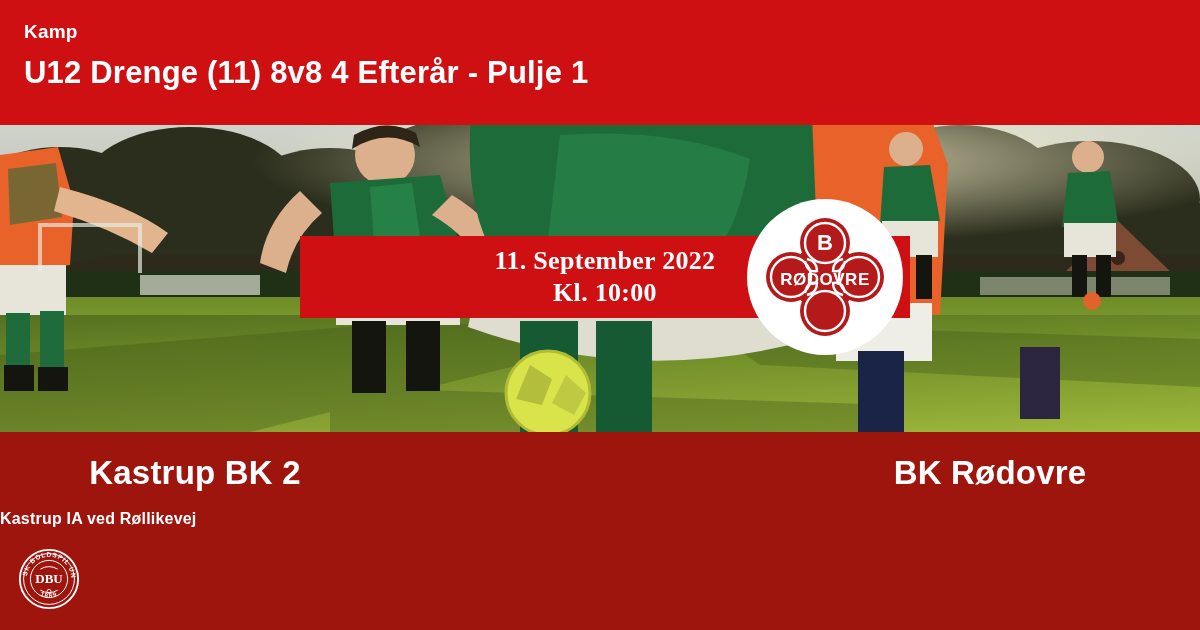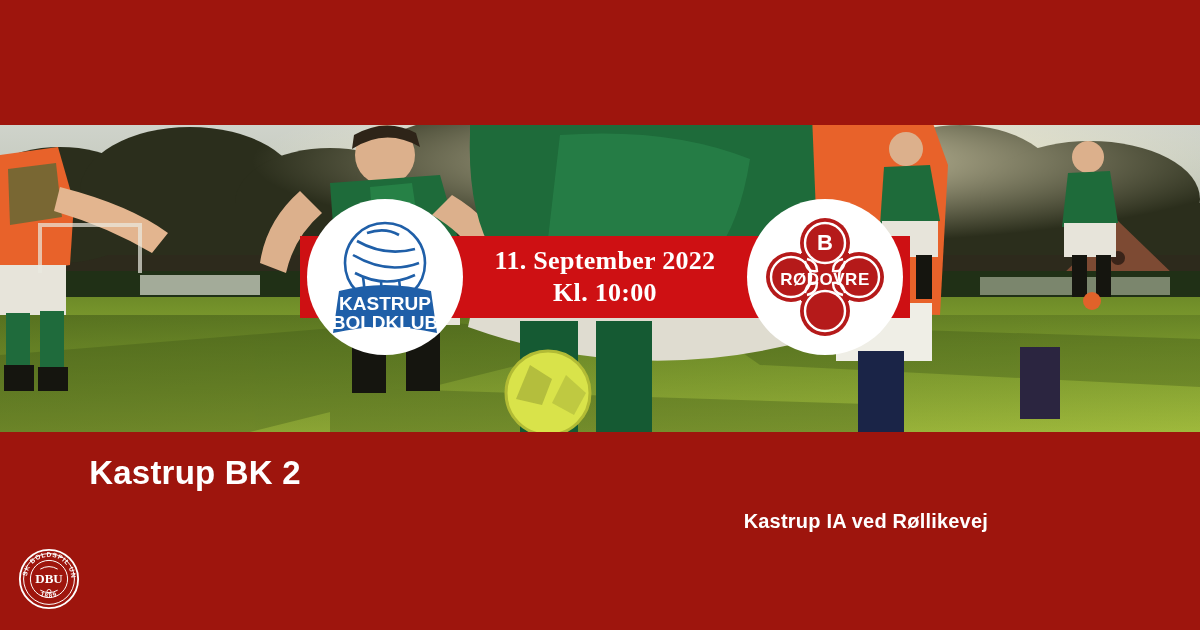--- a/index.html
+++ b/index.html
@@ -71,41 +71,45 @@
   }
   .team{
     width:50%; text-align:center;
     color:#ffffff; font-size:33px; font-weight:bold;
     letter-spacing:.2px; white-space:nowrap;
   }
   .team.home{ padding-right:210px; }
   .team.away{ padding-left:180px; }
   .venue{
     position:absolute; left:0; top:78px; width:988px;
-    text-align:right; color:#ffffff;
-    font-size:20px; font-weight:bold; letter-spacing:.2px;
+    text-align:left; color:#ffffff;
+    font-size:16px; font-weight:bold; letter-spacing:.2px;
   }
 
   
   .footer{
     position:absolute; left:18px; top:548px;
     display:flex; align-items:center; gap:18px;
     z-index:6;
   }
   .footer-logo{ width:62px; height:62px; display:block; }
   .footer-text{
     color:#ffffff; font-size:22px; font-weight:bold;
     letter-spacing:.6px; line-height:1;
   }
 </style>
 </head>
 <body>
 
 <div class="poster">
 
+  <div class="header">
+    <div class="header-kicker">Kamp</div>
+    <div class="header-title">U12 Drenge (11) 8v8 4 Efterår - Pulje 1</div>
+  </div>
 
   <div class="photo">
     <svg viewBox="0 0 1200 307" preserveAspectRatio="none">
       <defs>
         <linearGradient id="skyG" x1="0" y1="0" x2="0" y2="1">
           <stop offset="0%" stop-color="#cfd3cb"></stop>
           <stop offset="100%" stop-color="#b9bfae"></stop>
         </linearGradient>
         <linearGradient id="grassG" x1="0" y1="0" x2="0" y2="1">
           <stop offset="0%" stop-color="#6e8b28"></stop>
@@ -224,41 +228,20 @@
         <path d="M40 148 L40 100 L140 100 L140 148"></path>
       </g>
     </svg>
   </div>
 
   <div class="date-band">
     <div class="date-line">11. September 2022</div>
     <div class="date-line">Kl. 10:00</div>
   </div>
 
-  <div class="club-circle left">
-    <svg width="132" height="132" viewBox="0 0 132 132">
-      <g fill="none" stroke="#1F5FA8" stroke-width="2.6">
-        <circle cx="66" cy="52" r="40"></circle>
-        <path d="M38 30 q28 16 58 8"></path>
-        <path d="M34 44 q34 20 66 8"></path>
-        <path d="M44 66 q4 26 -2 40"></path>
-        <path d="M62 70 q2 26 0 38"></path>
-        <path d="M80 68 q2 24 8 38"></path>
-        <path d="M36 62 q30 16 60 2"></path>
-        <path d="M48 22 q18 -6 32 2"></path>
-      </g>
-      <g fill="#1F5FA8">
-        <path d="M18 76 q48 -12 96 0 l4 22 q-52 -12 -104 0 Z" opacity="0"></path>
-      </g>
-
-      <path d="M20 80 q46 -12 92 0 l6 42 q-52 -12 -104 0 Z" fill="#1F5FA8"></path>
-      <text x="66" y="99" text-anchor="middle" fill="#ffffff" font-family="'Liberation Sans', sans-serif" font-size="19" font-weight="bold">KASTRUP</text>
-      <text x="66" y="118" text-anchor="middle" fill="#ffffff" font-family="'Liberation Sans', sans-serif" font-size="19" font-weight="bold">BOLDKLUB</text>
-    </svg>
-  </div>
 
   <div class="club-circle right">
     <svg width="128" height="128" viewBox="0 0 128 128">
       <g fill="#B51A1A">
         <circle cx="64" cy="30" r="25"></circle>
         <circle cx="64" cy="98" r="25"></circle>
         <circle cx="30" cy="64" r="25"></circle>
         <circle cx="98" cy="64" r="25"></circle>
         <rect x="40" y="40" width="48" height="48"></rect>
       </g>
@@ -273,20 +256,21 @@
         <path d="M82 82 q-10 -2 -10 -12 q10 -2 12 10"></path>
       </g>
       <text x="64" y="37" text-anchor="middle" fill="#ffffff" font-family="'Liberation Sans', sans-serif" font-size="22" font-weight="bold">B</text>
       <text x="64" y="72" text-anchor="middle" fill="#ffffff" font-family="'Liberation Sans', sans-serif" font-size="17" font-weight="bold" letter-spacing="0.5">RØDOVRE</text>
     </svg>
   </div>
 
   <div class="bottom">
     <div class="teams">
       <div class="team home">Kastrup BK 2</div>
+      <div class="team away">BK Rødovre</div>
     </div>
     <div class="venue">Kastrup IA ved Røllikevej</div>
   </div>
 
   <div class="footer">
     <svg class="footer-logo" viewBox="0 0 100 100">
       <defs>
         <path id="arcTop" d="M50 50 m-36 0 a36 36 0 1 1 72 0" fill="none"></path>
         <path id="arcBot" d="M50 50 m-30 0 a30 30 0 1 0 60 0" fill="none"></path>
       </defs>

